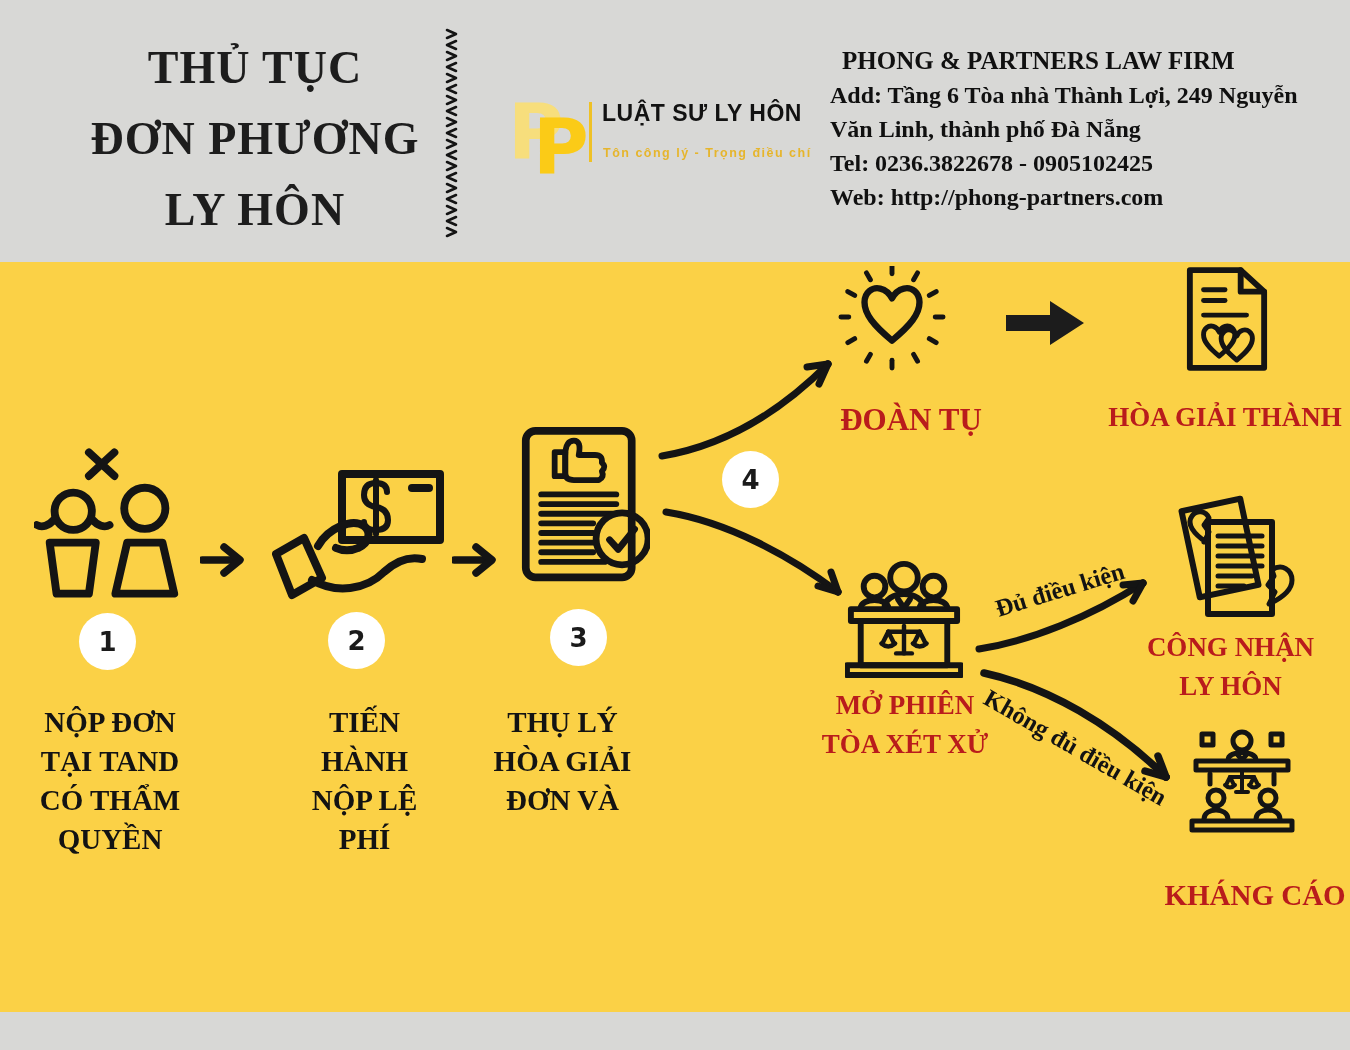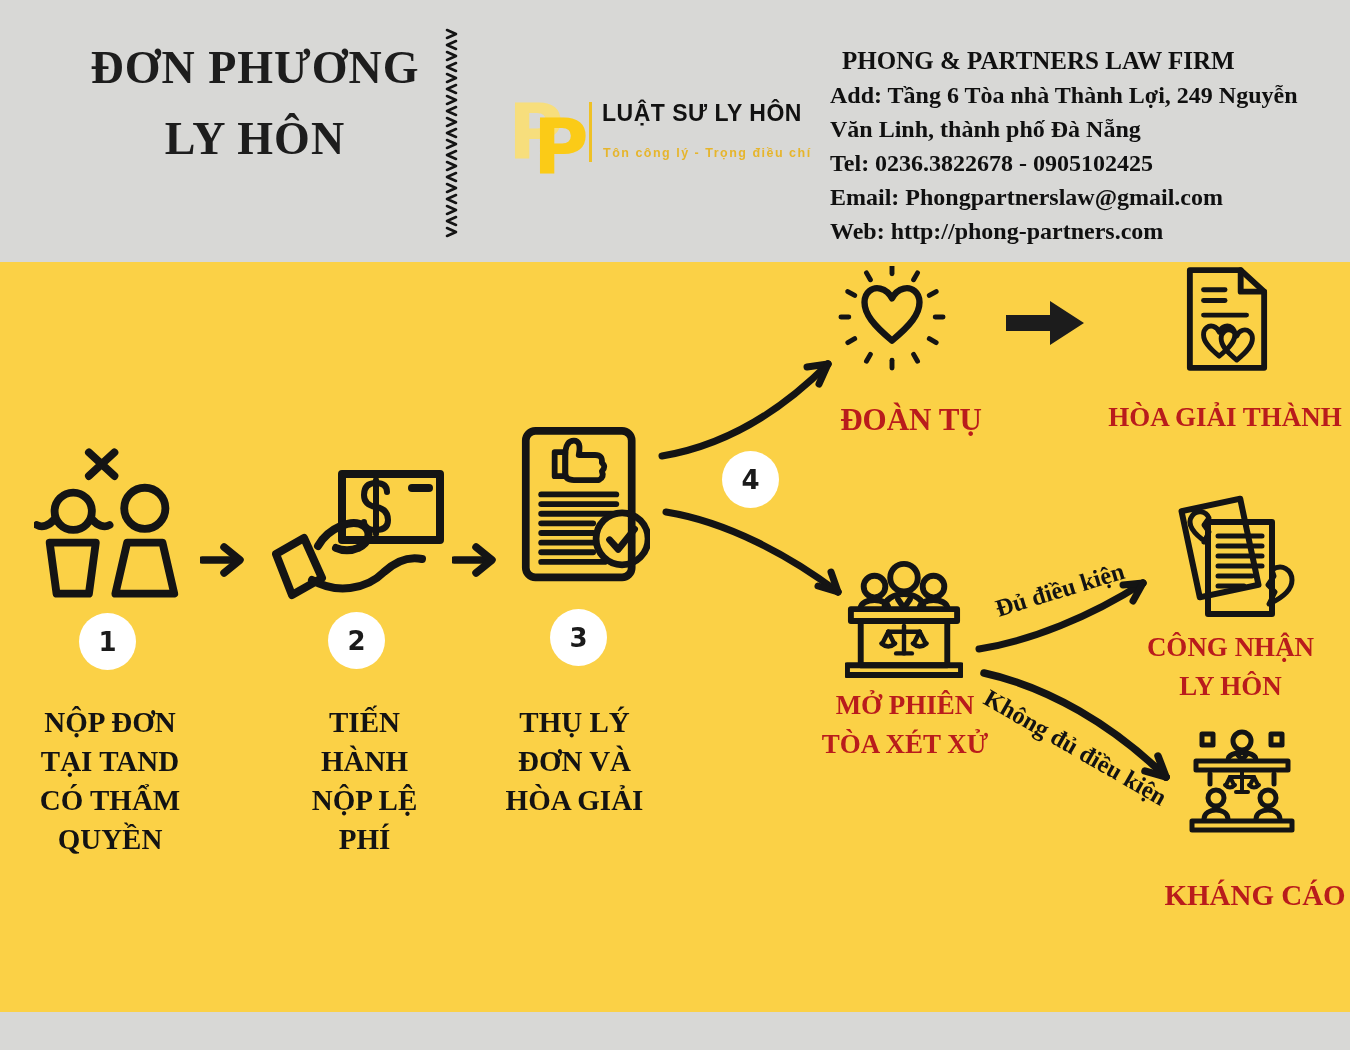--- a/index.html
+++ b/index.html
@@ -33,20 +33,21 @@
   .ic{stroke:#141414;fill:none;stroke-linecap:round;stroke-linejoin:round;}
 </style>
 </head>
 <body>
 
 <div class="canvas">
 
   <div class="abs header"></div>
 
   <div class="abs title">
+    <div>THỦ TỤC</div>
     <div>ĐƠN PHƯƠNG</div>
     <div>LY HÔN</div>
   </div>
 
   <div class="abs zigzag">
     <svg width="17" height="214" viewBox="0 0 17 214">
         <path class="ic" d="M4 4 L13 8 L4 12 M13 15 L4 19 L13 23 M4 26 L13 30 L4 34 M13 37 L4 41 L13 45 M4 48 L13 52 L4 56 M13 59 L4 63 L13 67 M4 70 L13 74 L4 78 M13 81 L4 85 L13 89 M4 92 L13 96 L4 100 M13 103 L4 107 L13 111 M4 114 L13 118 L4 122 M13 125 L4 129 L13 133 M4 136 L13 140 L4 144 M13 147 L4 151 L13 155 M4 158 L13 162 L4 166 M13 169 L4 173 L13 177 M4 180 L13 184 L4 188 M13 191 L4 195 L13 199 M4 202 L13 206 L4 210 " stroke-width="2.6"></path>
       </svg>
   </div>
 
@@ -56,21 +57,20 @@
   </div>
   <div class="abs logo-divider"></div>
   <div class="abs logo-name">LUẬT SƯ LY HÔN</div>
   <div class="abs logo-tagline">Tôn công lý - Trọng điều chí</div>
 
   <div class="abs contact">
     <div class="firm">PHONG &amp; PARTNERS LAW FIRM</div>
     <div>Add: Tầng 6 Tòa nhà Thành Lợi, 249 Nguyễn</div>
     <div>Văn  Linh, thành phố Đà Nẵng</div>
     <div>Tel: 0236.3822678 - 0905102425</div>
-    <div>Email: Phongpartnerslaw@gmail.com</div>
     <div>Web: http://phong-partners.com</div>
   </div>
 
   <div class="abs" style="left:34px;top:446px;">
     <svg width="152" height="158" viewBox="0 0 155 160">
       <g class="ic" stroke-width="8">
         <path d="M56 6 L82 30 M82 6 L56 30"></path>
         <circle cx="40" cy="66" r="19"></circle>
         <path d="M21 74 C15 81 8 83 3 80"></path>
         <path d="M59 74 C65 81 72 83 77 80"></path>
@@ -150,24 +150,24 @@
         <path d="M22 132 H76"></path>
           <path d="M22 142 H88"></path>
       </g>
       <circle class="ic" cx="106" cy="118" r="27" fill="#FBD146" stroke-width="7"></circle>
       <path class="ic" d="M93 119 L102 129 L119 108" stroke-width="7"></path>
     </svg>
   </div>
   <div class="abs badge" style="left:550px;top:609px;">
     <span>3</span>
   </div>
-  <div class="abs step-label" style="left:472px;top:703px;width:205px;font-family:Liberation Serif, serif;">
+  <div class="abs step-label" style="left:460px;top:703px;width:205px;font-family:Liberation Serif, serif;">
     <div>THỤ LÝ</div>
+    <div>HÒA GIẢI</div>
     <div>ĐƠN VÀ</div>
-    <div>HÒA GIẢI</div>
   </div>
 
   <div class="abs" style="left:658px;top:352px;">
     <svg width="188" height="112" viewBox="0 0 188 112">
       <g class="ic" stroke-width="7">
         <path d="M4 104 C64 94 120 62 170 12"></path>
         <path d="M170 12 L149 15"></path>
           <path d="M170 12 L161 32"></path>
       </g>
     </svg>

